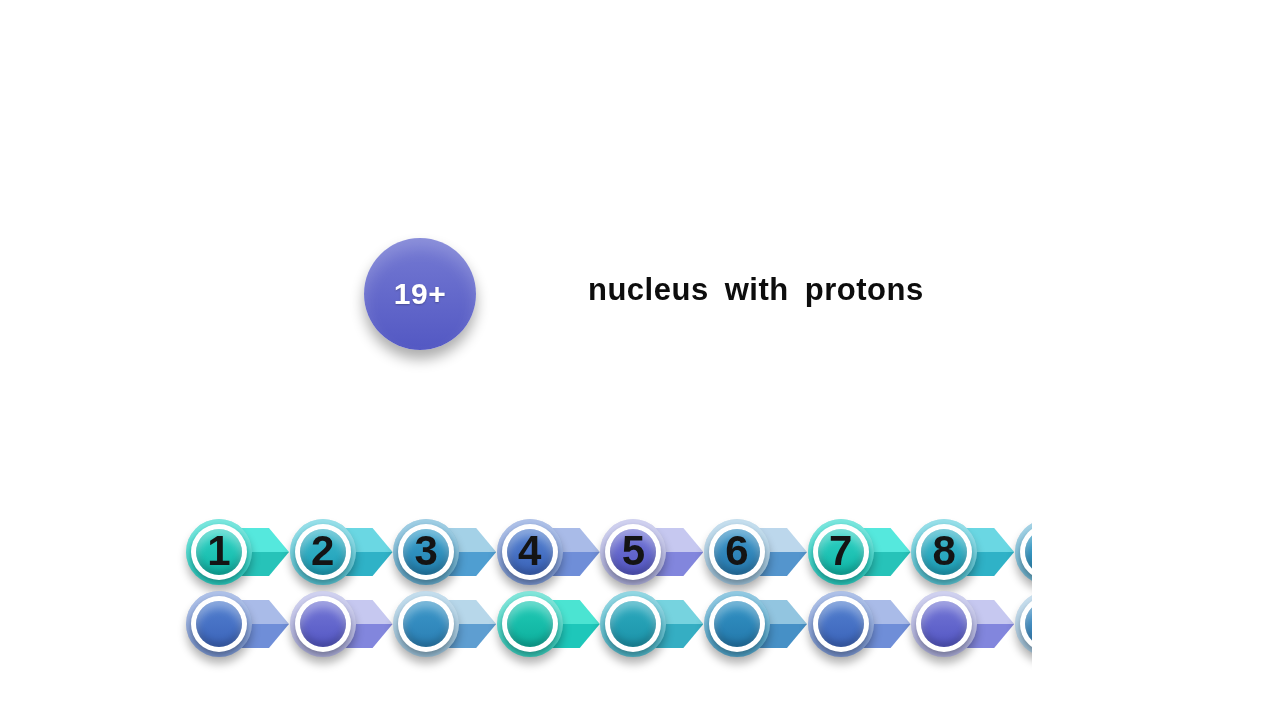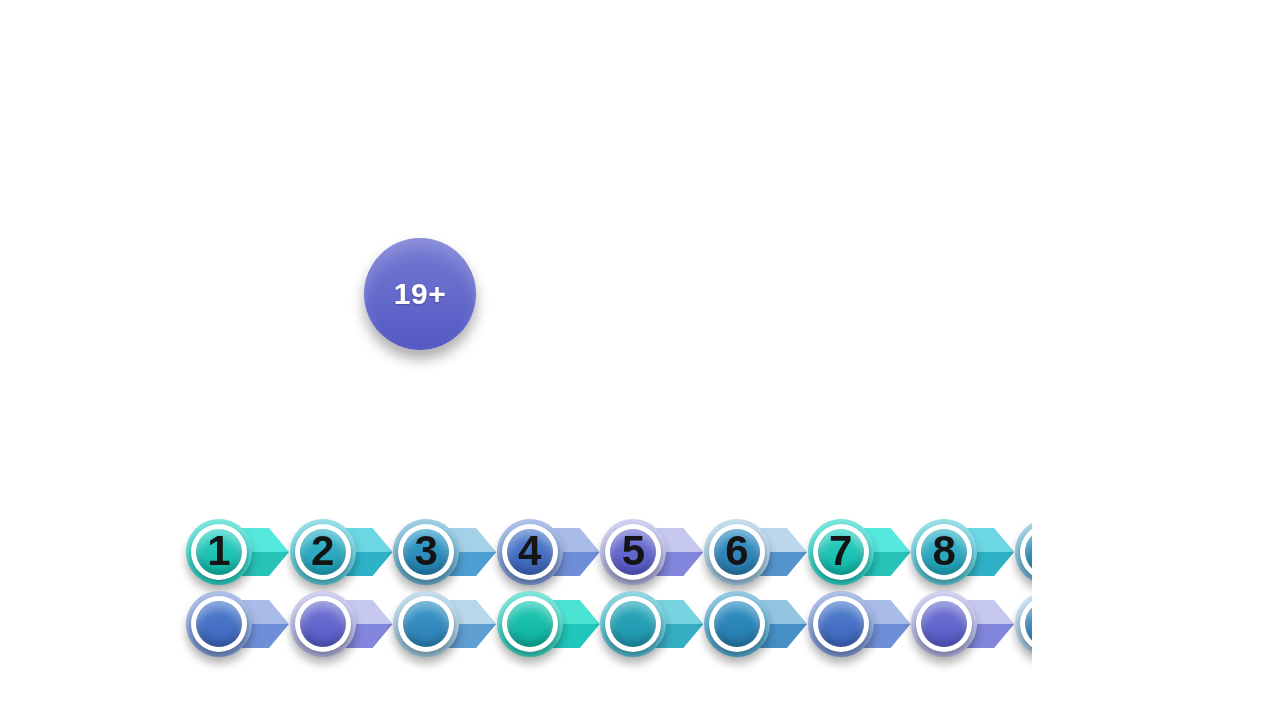--- a/index.html
+++ b/index.html
@@ -78,20 +78,21 @@
     transform:translateY(-1px);
   }
 </style>
 </head>
 <body>
 
 <div class="canvas" style="background: rgb(255, 255, 255);">
   <div class="nucleus" style="background: linear-gradient(rgb(117, 122, 211), rgb(83, 88, 195));">
     <span class="nucleus-label" style="color: rgb(255, 255, 255);">19+</span>
   </div>
+  <div class="slide-title" style="color: rgb(13, 13, 13);">nucleus with protons</div>
   <div id="badge-rows">
       <div class="badge" style="left: 186px; top: 519px;">
         <div class="arrow" style="background: linear-gradient(rgb(85, 232, 221) 0px, rgb(85, 232, 221) 50%, rgb(39, 195, 185) 50%, rgb(39, 195, 185) 100%);"></div>
         <div class="ring-outer" style="background: rgb(43, 215, 202);">
           <div class="ring-white">
             <div class="core" style="background: linear-gradient(rgb(49, 211, 197), rgb(15, 181, 166));">
               <span class="badge-number">1</span>
             </div>
           </div>
         </div>

